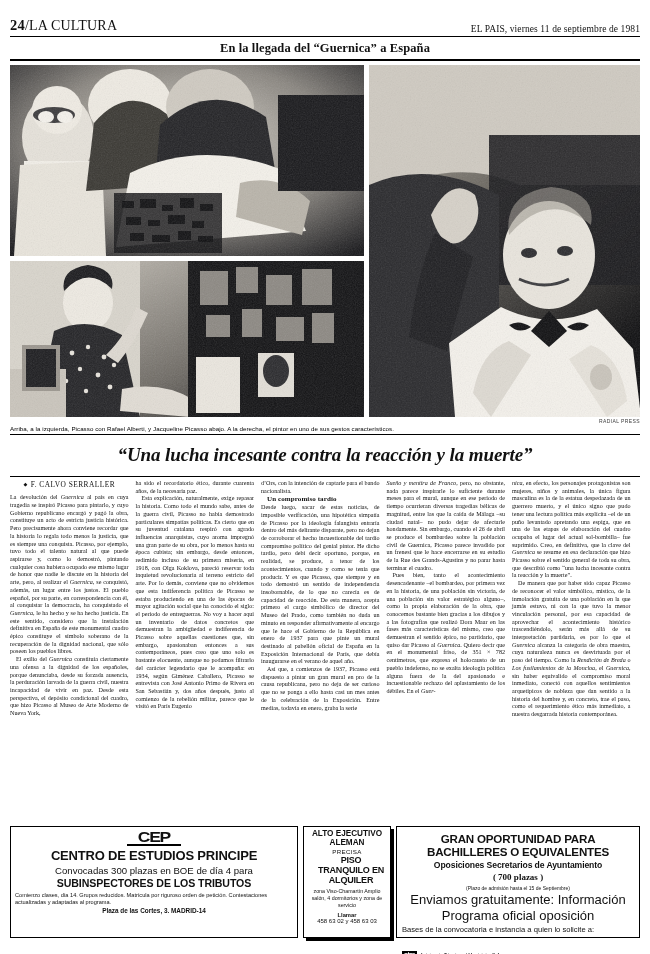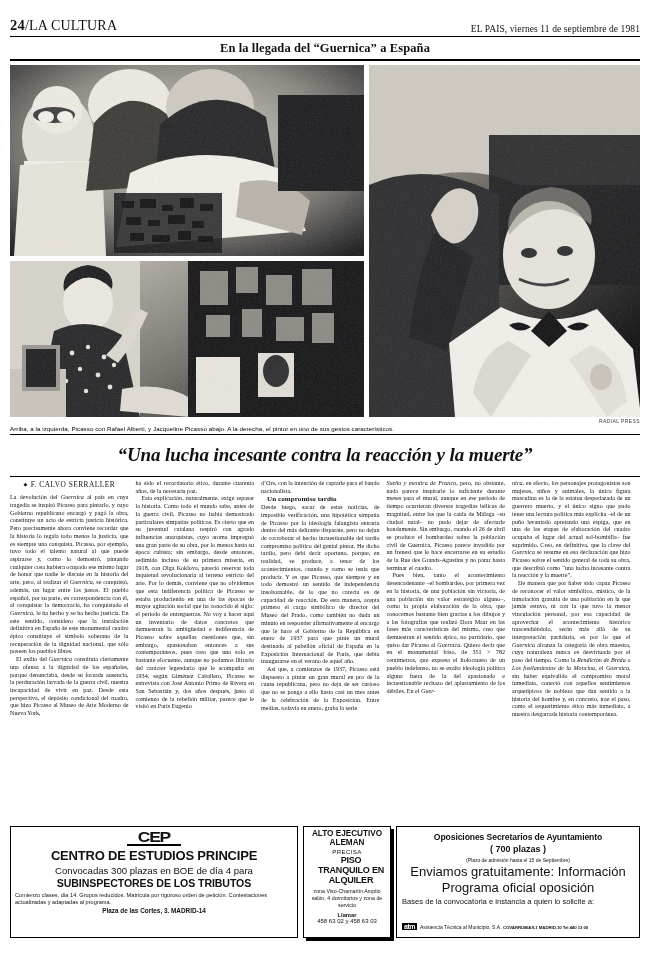--- a/index.html
+++ b/index.html
@@ -77,21 +77,21 @@
   .ad2 .t3{font-family:"Liberation Sans",sans-serif;font-weight:bold;font-size:9px;text-align:center;line-height:1.1;letter-spacing:-.2px;margin-left:8px;}
   .ad2 .t4{font-family:"Liberation Sans",sans-serif;font-size:5.3px;text-align:center;line-height:1.3;margin-top:2px;}
   .ad2 .t5{font-family:"Liberation Sans",sans-serif;font-weight:bold;font-size:5.8px;text-align:center;margin-top:3px;}
   .ad2 .t6{font-family:"Liberation Sans",sans-serif;font-size:6px;text-align:center;}
 
   .ad3{flex:1;border:1.2px solid #000;padding:3px 5px;}
   .ad3 h2{font-family:"Liberation Sans",sans-serif;font-weight:bold;font-size:11.6px;
           text-align:center;margin:2px 0 0;letter-spacing:-.2px;line-height:1.14;}
   .ad3 h3{font-family:"Liberation Sans",sans-serif;font-weight:bold;font-size:8.6px;
           text-align:center;margin:2px 0 0;letter-spacing:-.1px;}
-  .ad3 .plz{font-family:Liberation Sans, sans-serif;font-weight:bold;font-size:9px;text-align:center;margin:2px 0 0;}
+  .ad3 .plz{font-family:Liberation Serif, serif;font-weight:bold;font-size:9px;text-align:center;margin:2px 0 0;}
   .ad3 .note{font-family:"Liberation Sans",sans-serif;font-size:5px;text-align:center;margin:3px 0 1px;}
   .ad3 .l{font-family:"Liberation Sans",sans-serif;font-size:13px;text-align:center;margin:1px 0;}
   .ad3 .l2{font-family:"Liberation Sans",sans-serif;font-size:7.6px;text-align:left;margin:2px 0 17px;}
   .ad3 .foot{display:flex;align-items:center;gap:3px;margin-top:1px;}
   .ad3 .logo{font-family:"Liberation Sans",sans-serif;font-weight:bold;font-size:7px;
              background:#000;color:#fff;padding:0 2px;letter-spacing:-.5px;}
   .ad3 .fine{font-family:"Liberation Sans",sans-serif;font-size:5px;}
   .ad3 .fine b{font-size:4.4px;letter-spacing:-.1px;}
 </style>
 </head>
@@ -312,20 +312,21 @@
     <div class="ad ad2">
       <div class="t1">ALTO EJECUTIVO ALEMAN</div>
       <div class="t2">PRECISA</div>
       <div class="t3">PISO TRANQUILO EN ALQUILER</div>
       <div class="t4">zona Viso-Chamartín Amplio salón, 4 dormitorios y zona de servicio</div>
       <div class="t5">Llamar</div>
       <div class="t6">458 63 02 y 458 63 03</div>
     </div>
 
     <div class="ad ad3">
+      <h2>GRAN OPORTUNIDAD PARA BACHILLERES O EQUIVALENTES</h2>
       <h3>Oposiciones Secretarios de Ayuntamiento</h3>
       <div class="plz">( 700 plazas )</div>
       <div class="note">(Plazo de admisión hasta el 15 de Septiembre)</div>
       <div class="l">Enviamos gratuitamente: Información</div>
       <div class="l">Programa oficial oposición</div>
       <div class="l2">Bases de la convocatoria e instancia a quien lo solicite a:</div>
       <div class="foot">
         <span class="logo">atm</span>
         <span class="fine"><span>Asistencia Técnica al Municipio, S.A.</span> <b>COVARRUBIAS,1  MADRID,10  Tel 440 13 00</b></span>
       </div>

